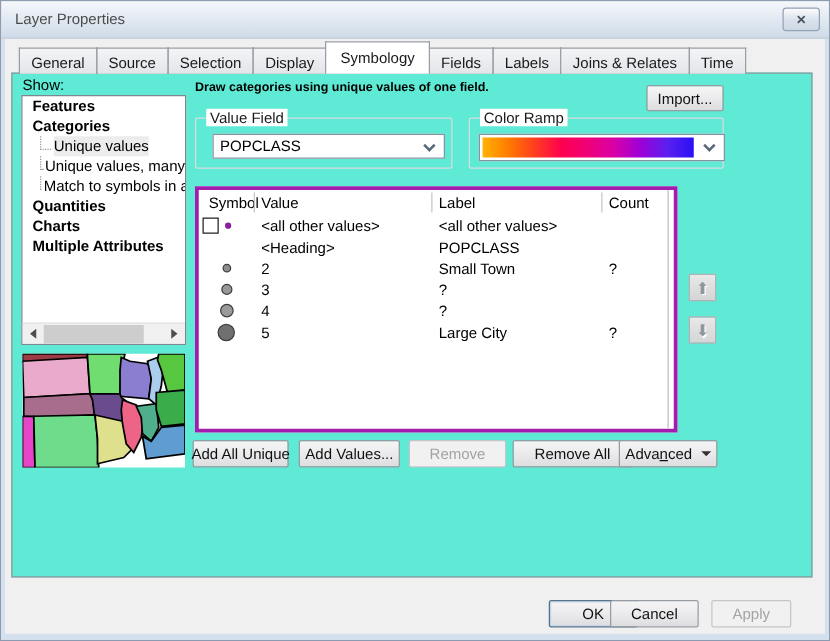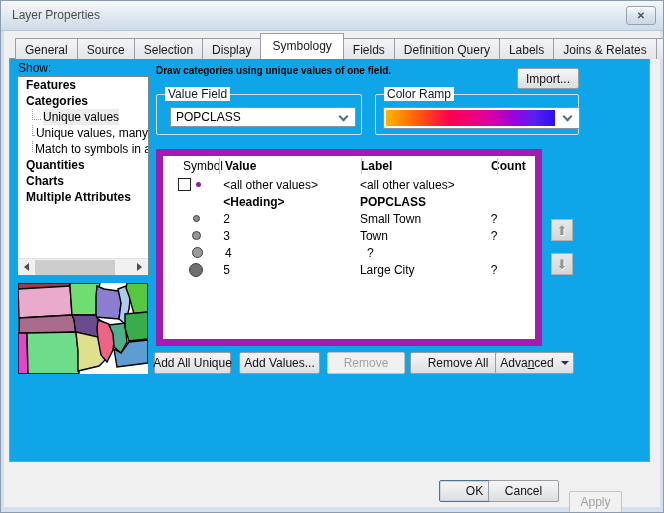--- a/index.html
+++ b/index.html
@@ -35,21 +35,21 @@
     border:1px solid #9a9fa5; border-bottom:none; margin-right:-1px;
     white-space:nowrap;
   }
   .tab.active {
     height:26px; margin-top:-5px; padding:5px 11px 0 11px;
     background:#ffffff; position:relative; z-index:4;
   }
   
   #page {
     position:absolute; left:8px; top:57px; width:641px; height:404px;
-    background:#0ea5e9; border:1px solid #8e959c; z-index:2;
+    background:#5eead4; border:1px solid #8e959c; z-index:2;
   }
   #show-label { position:absolute; left:8px; top:2px; font-size:12px; }
   #tree { position:absolute; left:7px; top:17px; width:132px; height:200px; border:1px solid #7f868d; background:#fff; overflow:hidden; }
   .titem { height:16px; line-height:16px; font-size:12px; white-space:nowrap; padding-left:8px; display:flex; align-items:center; }
   .titem.bold { font-weight:bold; }
   .titem.child { padding-left:14px; }
   .titem.selected .tlabel { background:#ececec; }
   .tconn { display:inline-block; width:9px; height:11px; margin:-6px 2px 0 0;
     border-left:1px dotted #9a9a9a; border-bottom:1px dotted #9a9a9a; }
   #tree-hscroll { position:absolute; left:0; bottom:0; width:130px; height:17px; background:#f0f0f0; border-top:1px solid #e2e2e2; }
@@ -74,51 +74,51 @@
   .groupbox .legend { position:absolute; top:-8px; left:8px; background:#fff; padding:0 3px; font-size:12px; color:#1a1a1a; }
   #vf-group { left:146px; top:35px; width:206px; height:41px; }
   #cr-group { left:365px; top:35px; width:204px; height:41px; }
   .combo { position:absolute; background:#fff; border:1px solid #8494a4; display:flex; align-items:center; }
   #vf-combo { left:160px; top:48px; width:186px; height:20px; font-size:12px; padding-left:5px; }
   #cr-combo { left:373px; top:48px; width:197px; height:22px; }
   .chev { width:7px; height:7px; border-right:2px solid #5a6a78; border-bottom:2px solid #5a6a78;
     transform:rotate(45deg); position:absolute; right:8px; top:5px; }
   #ramp-swatch { position:absolute; left:2px; top:2px; right:24px; bottom:2px; }
   
-  #vtable { position:absolute; left:146px; top:90px; width:386px; height:197px; border:7px solid #a21caf; background:#fff; overflow:hidden;padding-left:12px; }
+  #vtable { position:absolute; left:146px; top:90px; width:386px; height:197px; border:3px solid #a21caf; background:#fff; overflow:hidden; }
   #vt-head { position:relative; height:20px; display:flex; align-items:center; font-size:12px; }
   #vt-head .hcell { height:20px; line-height:20px; }
   .hsep { position:absolute; top:2px; width:1px; height:16px; background:#c6c6c6; }
   .vline-full { position:absolute; top:0; bottom:0; width:1px; background:#c0c0c0; }
   .trow { display:flex; align-items:center; height:17px; font-size:12px; }
   .c-sym { width:44px; display:flex; align-items:center; position:relative; height:17px; }
   .c-val { width:142px; padding-left:6px; overflow:hidden; white-space:nowrap; }
   .c-lab { width:136px; padding-left:6px; overflow:hidden; white-space:nowrap; }
   .c-cnt { width:52px; padding-left:6px; }
-  .bold { font-weight:bold; }
+  .bold { font-weight:normal; }
   .sym-circle { border-radius:50%; border:1px solid #3f3f3f; margin:0 auto; }
   .sym-checkbox { position:absolute; left:3px; top:2px; width:13px; height:13px; background:#fff; border:1px solid #222; }
   .sym-dot { position:absolute; left:21px; top:6px; border-radius:50%; }
   .updown { position:absolute; width:22px; height:22px; background:linear-gradient(#e8e8e8,#d5d5d5);
     border:1px solid #b0b3b6; display:flex; align-items:center; justify-content:center;
     color:#8f969d; font-size:13px; text-shadow:1px 1px 0 #ffffff; }
   #up-btn { left:541px; top:160px; }
   #down-btn { left:541px; top:194px; }
   
   #add-all-btn    { position:absolute; left:144px; top:293px; width:77px; height:22px; }
   #add-values-btn { position:absolute; left:229px; top:293px; width:81px; height:22px; }
   #remove-btn     { position:absolute; left:317px; top:293px; width:78px; height:22px; }
   #remove-all-btn { position:absolute; left:400px; top:293px; width:96px; height:22px; }
   #advanced-btn   { position:absolute; left:485px; top:293px; width:79px; height:22px; }
   .dd-arrow { width:0; height:0; border-left:4px solid transparent; border-right:4px solid transparent;
     border-top:4px solid #333; margin-left:7px; }
   
   #ok-btn     { position:absolute; left:406px; top:479px; width:71px; height:22px; z-index:2; }
   #cancel-btn { position:absolute; left:487px; top:479px; width:71px; height:22px; z-index:2; }
-  #apply-btn  { position:absolute; left:568px; top:479px; width:53px; height:22px; z-index:2;margin-top:11px; }
+  #apply-btn  { position:absolute; left:568px; top:479px; width:64px; height:22px; z-index:2; }
   u { text-decoration:underline; }
 </style>
 </head>
 <body>
 
 <div id="window">
   <div class="frame-left"></div>
   <div class="frame-right"></div>
   <div class="frame-bottom"></div>
 
@@ -129,21 +129,20 @@
     </div>
   </div>
 
   <div id="tabstrip">
       <div class="tab">General</div>
       <div class="tab">Source</div>
       <div class="tab">Selection</div>
       <div class="tab">Display</div>
       <div class="tab active">Symbology</div>
       <div class="tab">Fields</div>
-      <div class="tab">Definition Query</div>
       <div class="tab">Labels</div>
       <div class="tab">Joins &amp; Relates</div>
       <div class="tab">Time</div>
     </div>
 
   <div id="page">
     <span id="show-label">Show:</span>
 
     <div id="tree">
       <div id="tree-items">
@@ -256,21 +255,20 @@
             </div>
             <div class="c-val">2</div>
             <div class="c-lab">Small Town</div>
             <div class="c-cnt">?</div>
           </div>
           <div class="trow">
             <div class="c-sym">
               <div class="sym-circle" style="width: 9px; height: 9px; background: rgb(152, 152, 152);"></div>
             </div>
             <div class="c-val">3</div>
-            <div class="c-lab">Town</div>
             <div class="c-cnt">?</div>
           </div>
           <div class="trow">
             <div class="c-sym">
               <div class="sym-circle" style="width: 11px; height: 11px; background: rgb(154, 154, 154);"></div>
             </div>
             <div class="c-val">4</div>
             <div class="c-cnt">?</div>
           </div>
           <div class="trow">

